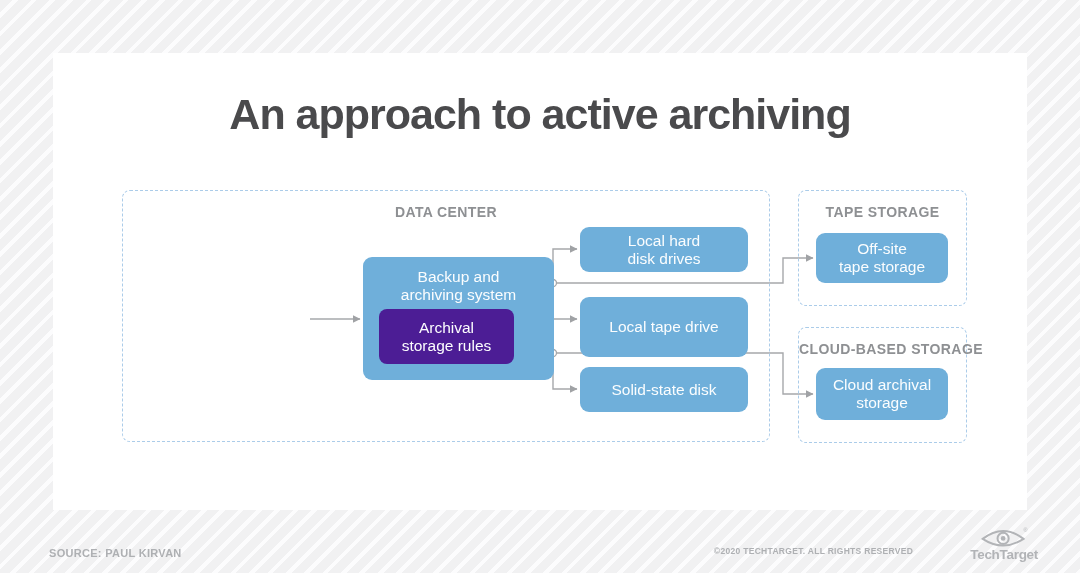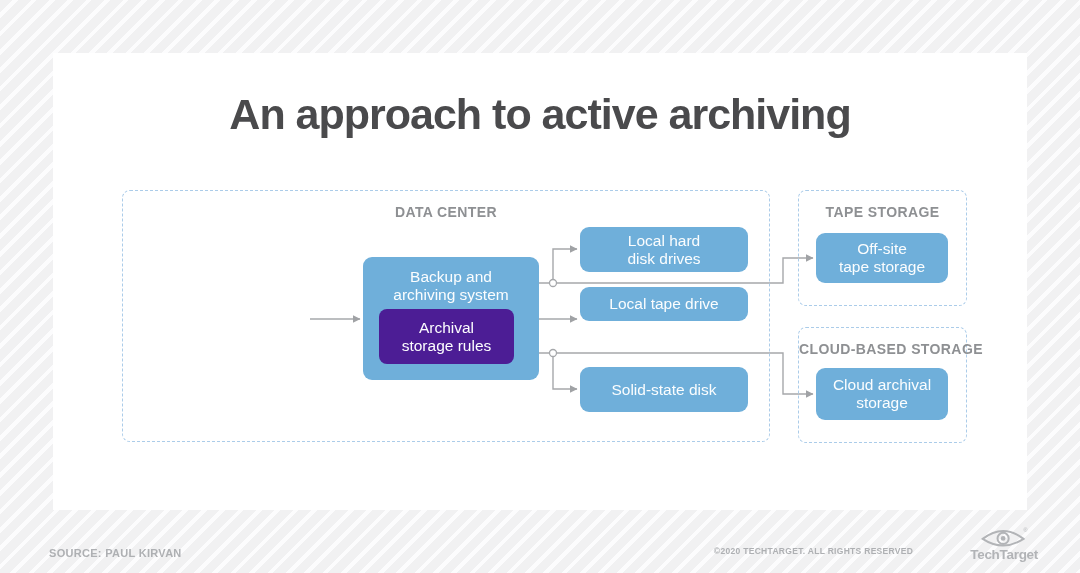--- a/index.html
+++ b/index.html
@@ -168,31 +168,31 @@
 
   <div class="container-box" style="left:798px; top:190px; width:169px; height:116px;">
     <div class="container-label">TAPE STORAGE</div>
   </div>
 
   <div class="container-box" style="left:798px; top:327px; width:169px; height:116px;">
     <div class="container-label">CLOUD-BASED STORAGE</div>
   </div>
 
 
-  <div class="node node--group" style="left:363px; top:257px; width:176px; height:123px;">
+  <div class="node node--group" style="left:363px; top:257px; width:191px; height:123px;">
     <div class="group-title">Backup and
 archiving system</div>
     <div class="node--inner" style="left:16px; top:52px; width:135px; height:55px;">Archival
 storage rules</div>
   </div>
 
   <div class="node" style="left:580px; top:227px; width:168px; height:45px;">Local hard
 disk drives</div>
 
-  <div class="node" style="left:580px; top:287px; width:168px; height:34px;">Local tape drive</div>
+  <div class="node" style="left:580px; top:297px; width:168px; height:60px;">Local tape drive</div>
 
   <div class="node" style="left:580px; top:367px; width:168px; height:45px;">Solid-state disk</div>
 
   <div class="node" style="left:816px; top:233px; width:132px; height:50px;">Off-site
 tape storage</div>
 
   <div class="node" style="left:816px; top:368px; width:132px; height:52px;">Cloud archival
 storage</div>
 
   <div class="footer-source">SOURCE: PAUL KIRVAN</div>

